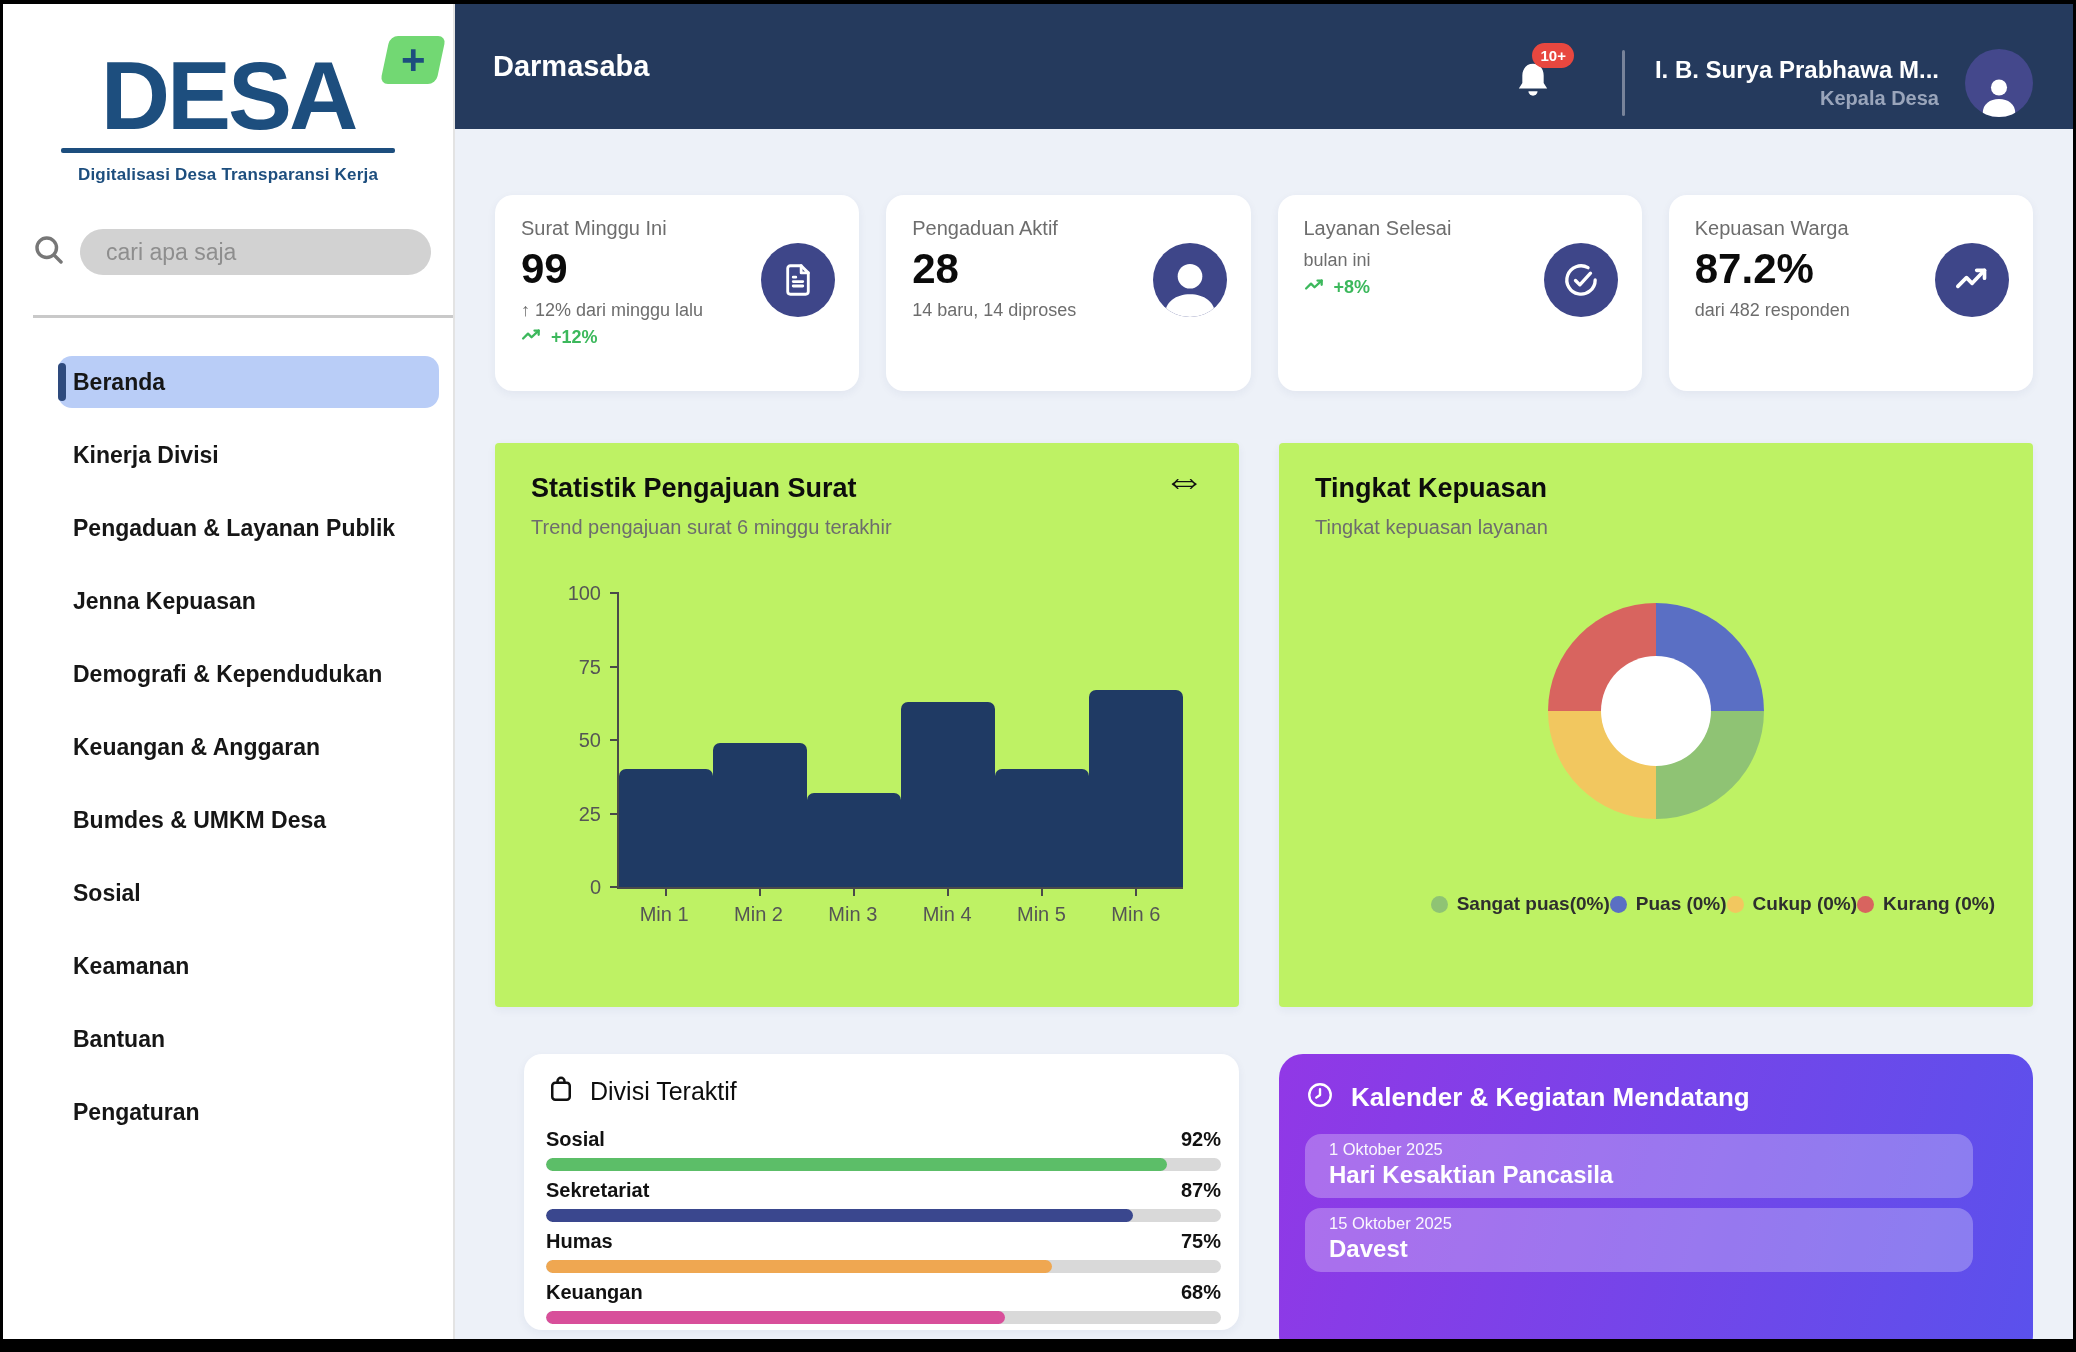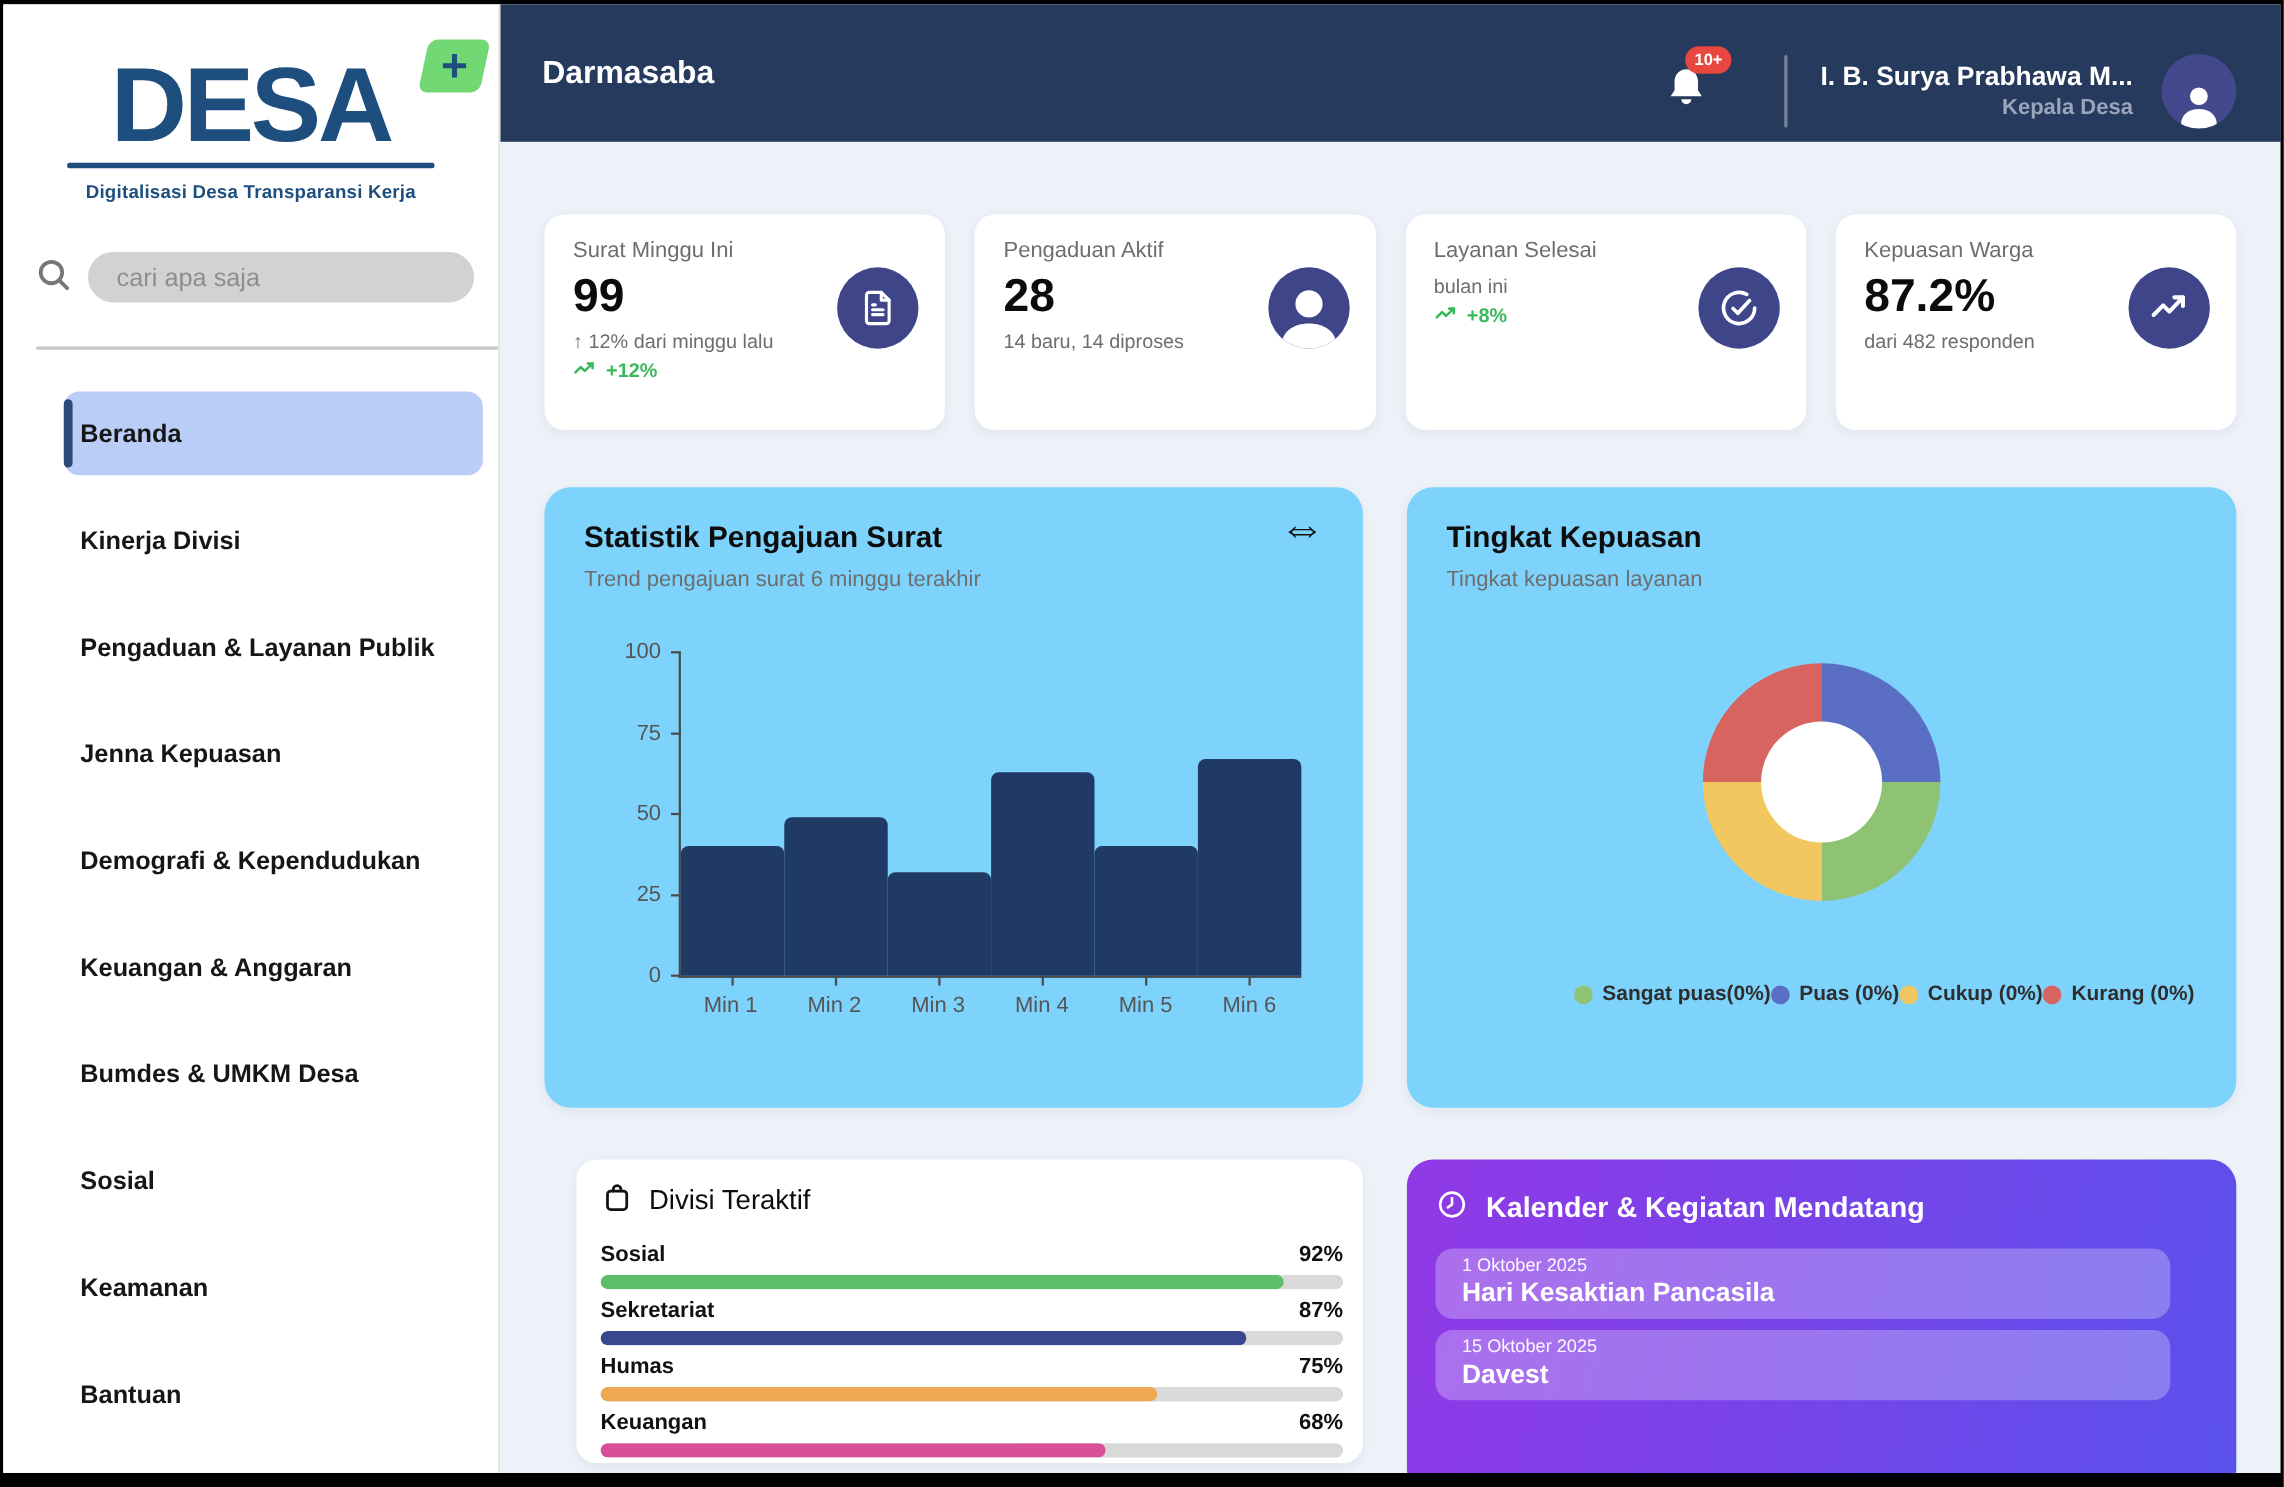--- a/index.html
+++ b/index.html
@@ -25,21 +25,21 @@
   .logo-plus{position:absolute;top:-12px;right:-46px;width:56px;height:48px;background:var(--brand-green);border-radius:8px;transform:skewX(-12deg);display:flex;align-items:center;justify-content:center;}
   .logo-plus span{transform:skewX(12deg);color:var(--brand-blue);font-size:42px;font-weight:800;line-height:1;}
   .logo-underline{height:5px;background:var(--brand-blue);margin:4px auto 0;width:334px;border-radius:2px;}
   .logo-tagline{font-size:17px;color:var(--brand-blue);font-weight:600;margin-top:12px;letter-spacing:.2px;}
   .search-row{display:flex;align-items:center;margin:44px 22px 0 28px;gap:13px;}
   .search-row svg{flex-shrink:0;}
   .search-input{flex:1;height:46px;border:none;border-radius:24px;background:#d2d2d2;padding:0 26px;font-size:23px;color:#444;outline:none;font-family:inherit;min-width:0;}
   .search-input::placeholder{color:#8e8e8e;}
   .sidebar-divider{height:3px;background:#c9c9c9;margin:40px 0 0 30px;}
   .menu{list-style:none;margin:38px 14px 0 55px;}
-  .menu-item{height:76px;display:flex;align-items:center;padding-left:15px;margin-bottom:21px;border-radius:14px;font-size:23px;font-weight:600;color:#161616;cursor:pointer;position:relative;white-space:nowrap;}
+  .menu-item{height:52px;display:flex;align-items:center;padding-left:15px;margin-bottom:21px;border-radius:14px;font-size:23px;font-weight:600;color:#161616;cursor:pointer;position:relative;white-space:nowrap;}
   .menu-item.active{background:var(--active-item-bg);}
   .menu-item.active::before{content:"";position:absolute;left:0;top:7px;bottom:7px;width:8px;border-radius:4px;background:var(--active-accent);}
 
   
   .main{flex:1;display:flex;flex-direction:column;min-width:0;}
   .topbar{height:125px;background:var(--header-bg);display:flex;align-items:center;padding:0 40px 0 38px;flex-shrink:0;}
   .page-title{font-size:29px;font-weight:700;color:#fff;}
   .topbar-right{margin-left:auto;display:flex;align-items:center;margin-top:32px;}
   .bell-wrap{position:relative;margin-right:68px;cursor:pointer;}
   .bell-badge{position:absolute;top:-16px;right:-20px;background:var(--badge-red);color:#fff;font-size:15px;font-weight:700;padding:5px 8px;border-radius:999px;line-height:1;}
@@ -55,21 +55,21 @@
   .stats-row{display:grid;grid-template-columns:repeat(4,1fr);gap:27px;height:196px;}
   .stat-card{background:#fff;border-radius:18px;padding:22px 26px;position:relative;box-shadow:0 3px 10px rgba(30,50,100,.06);}
   .stat-label{font-size:20px;color:#6d6d6d;font-weight:500;}
   .stat-value{font-size:42px;font-weight:700;color:#0b0b0b;margin-top:8px;line-height:1;}
   .stat-sub{font-size:18px;color:#6d6d6d;margin-top:10px;}
   .stat-trend{margin-top:6px;display:flex;align-items:center;gap:8px;}
   .stat-trend span{font-size:18px;font-weight:600;color:var(--positive-green);}
   .stat-icon{position:absolute;right:24px;top:48px;width:74px;height:74px;border-radius:50%;background:var(--icon-circle);display:flex;align-items:center;justify-content:center;overflow:hidden;}
 
   .charts-row{display:flex;gap:40px;margin-top:52px;height:564px;}
-  .panel{background:#7dd3fc;border-radius:24px;padding:30px 36px;position:relative;box-shadow:0 3px 10px rgba(30,50,100,.06);}
+  .panel{background:#bef264;border-radius:4px;padding:30px 36px;position:relative;box-shadow:0 3px 10px rgba(30,50,100,.06);}
   .panel-bar{flex:1;min-width:0;}
   .panel-donut{width:754px;flex-shrink:0;}
   .panel-title{font-size:27px;font-weight:700;color:#0d0d0d;}
   .panel-sub{font-size:20px;color:#6d6d6d;margin-top:12px;}
   .resize-icon{position:absolute;top:16px;right:34px;font-size:42px;color:#111;cursor:pointer;line-height:1;}
 
   .chart-wrap{margin:54px 20px 0 86px;height:296px;position:relative;}
   .plot{position:absolute;inset:0;border-left:2px solid #4a4a4a;border-bottom:2px solid #4a4a4a;}
   .bars{position:absolute;inset:0;display:flex;align-items:flex-end;justify-content:space-around;}
   .bar{width:100px;border-radius:7px 7px 0 0;}

